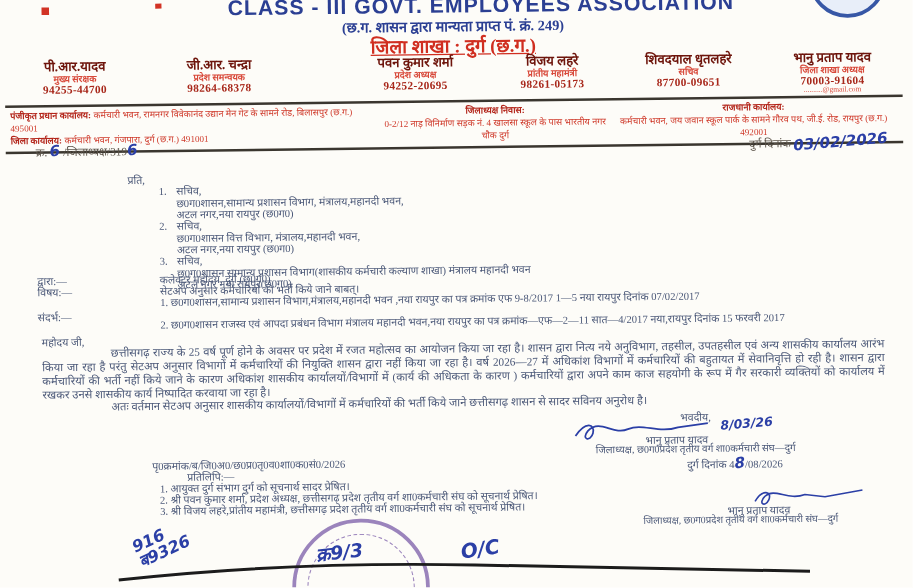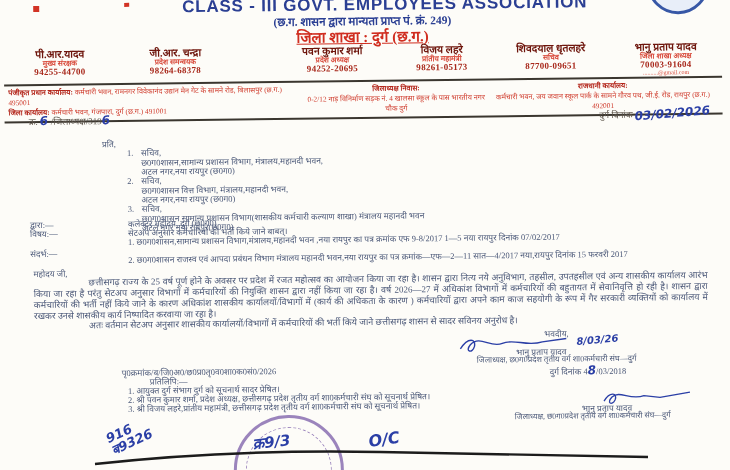--- a/index.html
+++ b/index.html
@@ -184,21 +184,21 @@
     <div class="abs ink para p2">अतः वर्तमान सेटअप अनुसार शासकीय कार्यालयों/विभागों में कर्मचारियों की भर्ती किये जाने छत्तीसगढ़ शासन से सादर सविनय अनुरोध है।</div>
 
     <div class="abs ink regards">भवदीय,</div>
     <svg class="abs sig-svg sig1" width="115" height="20" viewBox="0 0 115 20">
       <path d="M4,14 C12,2 20,4 18,12 C16,19 8,17 14,10 C24,0 34,14 46,9 C58,4 70,13 86,8 L110,5" fill="none" stroke="#2b3fa6" stroke-width="1.4"></path>
     </svg>
     <div class="abs hw sigdate">8/03/26</div>
     <div class="abs ink name1">भानु प्रताप यादव</div>
     <div class="abs ink desig1">जिलाध्यक्ष, छ0ग0प्रदेश तृतीय वर्ग शा0कर्मचारी संघ—दुर्ग</div>
     <div class="abs ink pdate">
-      <span>दुर्ग दिनांक 4</span><span class="hw">8</span><span>/03/2018</span>
+      <span>दुर्ग दिनांक 4</span><span class="hw">8</span><span>/08/2026</span>
     </div>
 
     <div class="abs ink endno">पृ0क्रमांक/ब/जि0अ0/छ0प्र0तृ0व0शा0क0सं0/2026</div>
     <div class="abs ink copylbl">प्रतिलिपि:—</div>
     <div class="abs ink c1">1. आयुक्त दुर्ग संभाग दुर्ग को सूचनार्थ सादर प्रेषित।</div>
     <div class="abs ink c2">2. श्री पवन कुमार शर्मा, प्रदेश अध्यक्ष, छत्तीसगढ़ प्रदेश तृतीय वर्ग शा0कर्मचारी संघ को सूचनार्थ प्रेषित।</div>
     <div class="abs ink c3">3. श्री विजय लहरे,प्रांतीय महामंत्री, छत्तीसगढ़ प्रदेश तृतीय वर्ग शा0कर्मचारी संघ को सूचनार्थ प्रेषित।</div>
     <svg class="abs sig-svg sig2" width="95" height="18" viewBox="0 0 95 18">
       <path d="M4,12 C10,2 18,4 15,11 C12,17 6,14 12,8 C20,1 30,12 44,7 L60,9 L90,4" fill="none" stroke="#2b3fa6" stroke-width="1.3"></path>
     </svg>

